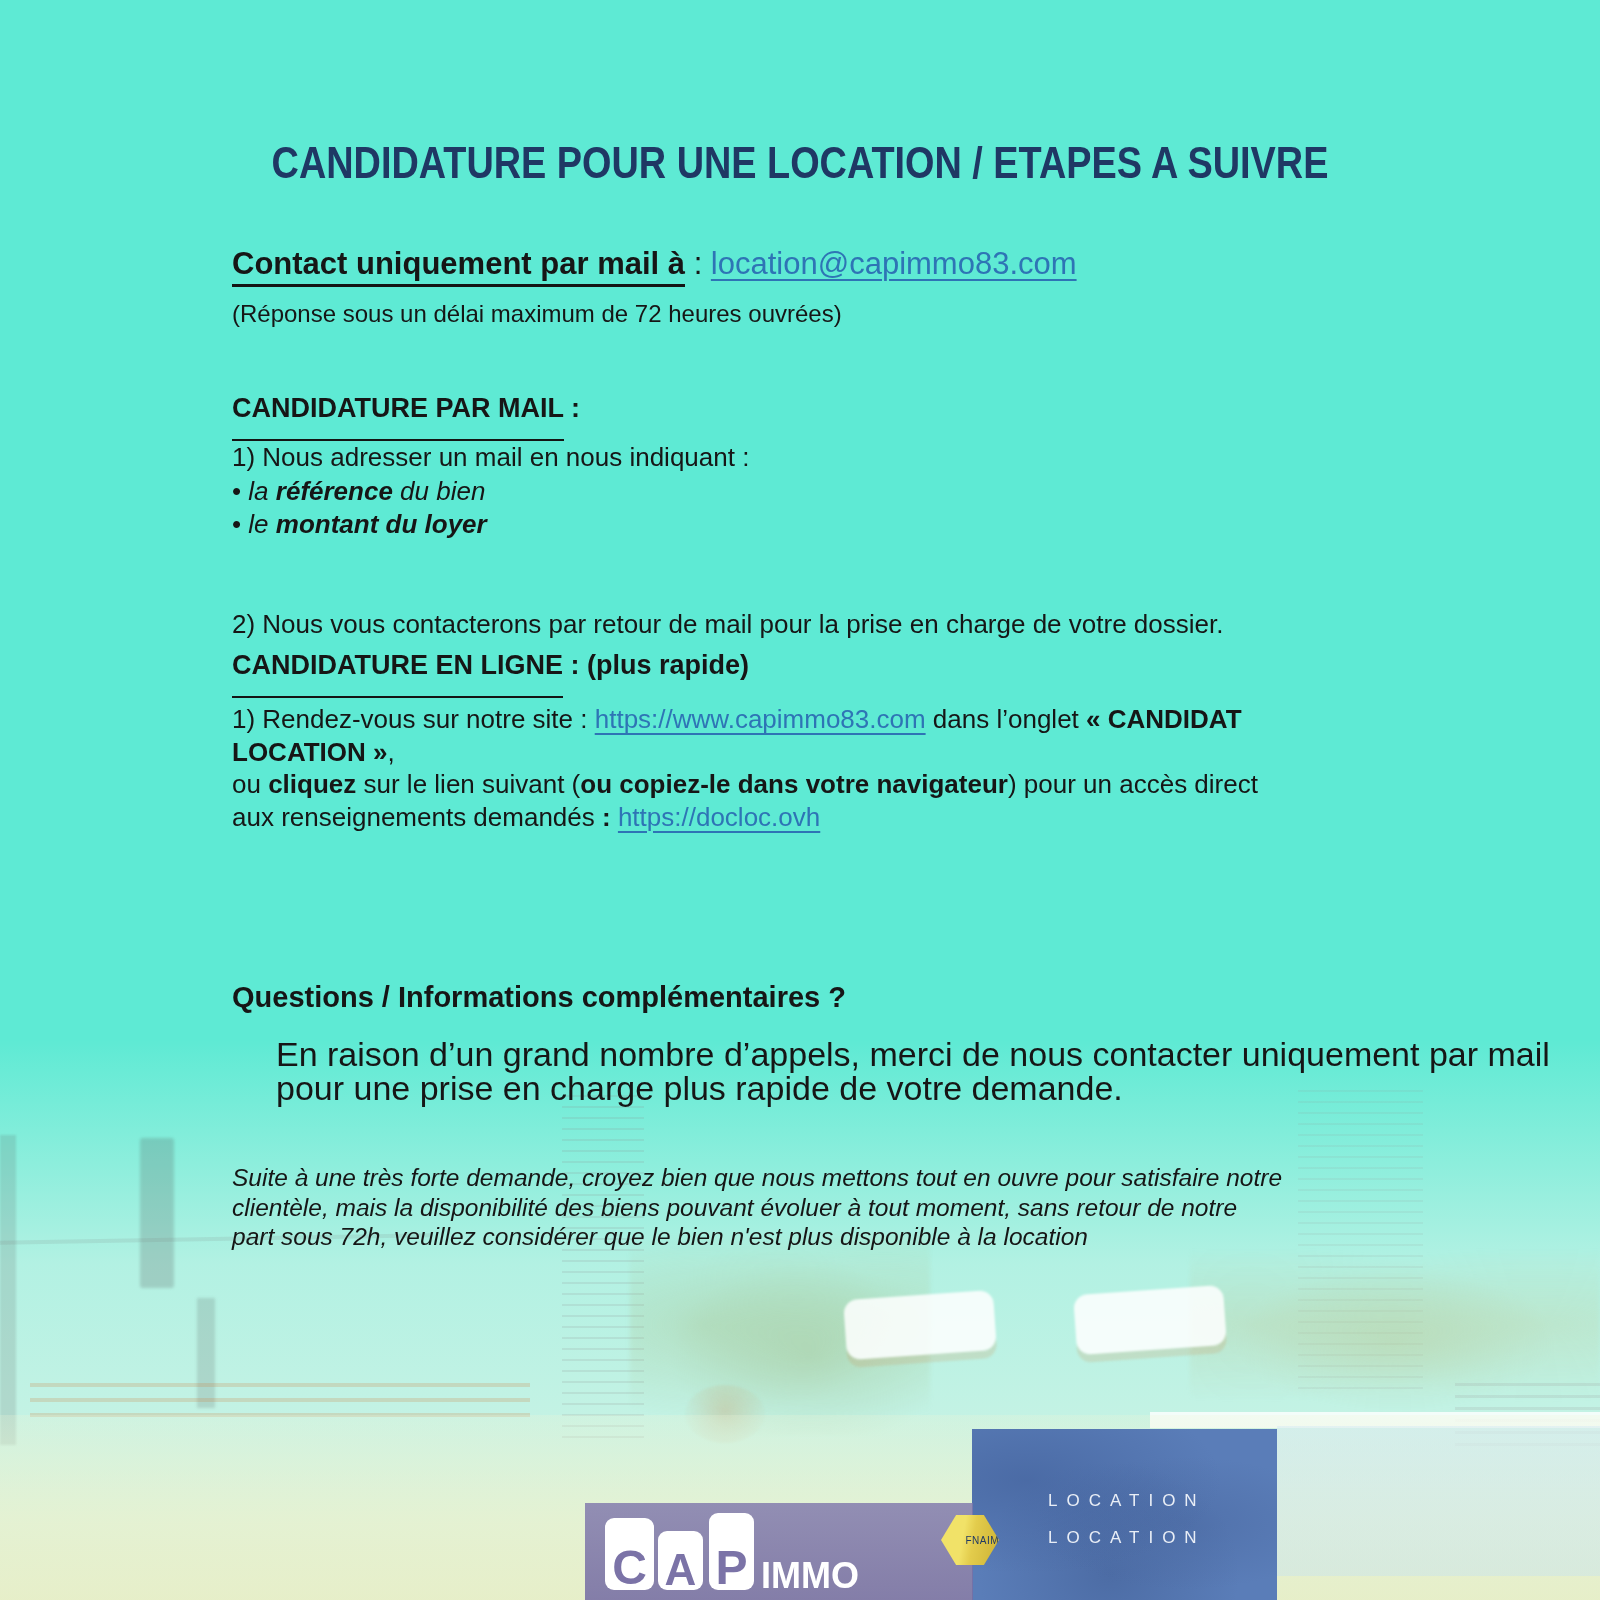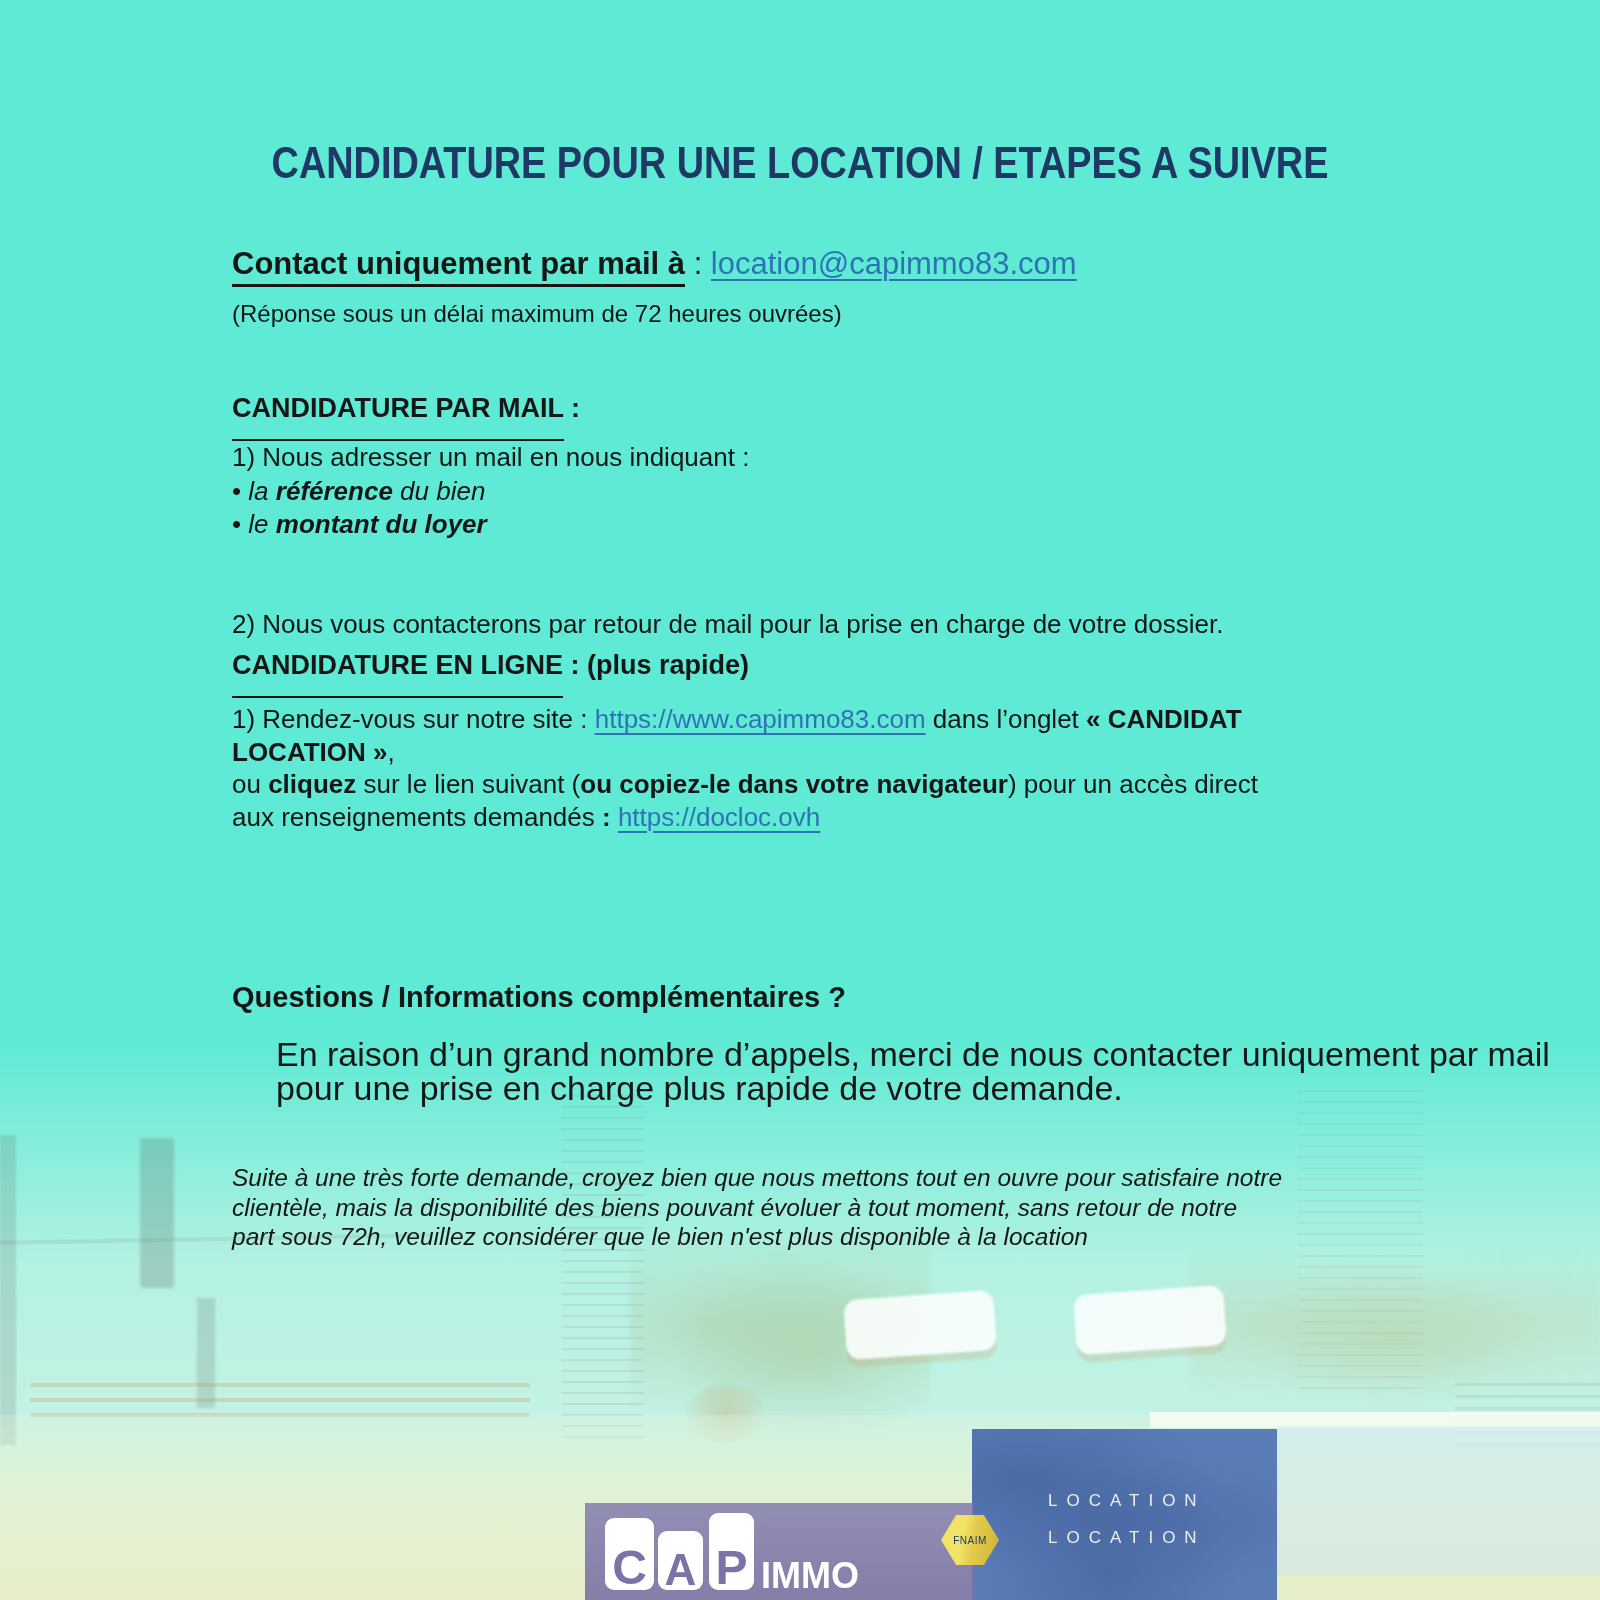--- a/index.html
+++ b/index.html
@@ -93,21 +93,21 @@
   .tile{position:absolute;background:#ffffff;border-radius:9px;display:flex;align-items:flex-end;justify-content:center;}
   .tile span{font-weight:700;color:#7B73A7;font-size:48px;line-height:.92;}
   .tile-c{left:20px;top:15px;width:49px;height:72px;}
   .tile-a{left:73px;top:28px;width:45px;height:59px;}
   .tile-a span{font-size:44px;}
   .tile-p{left:124px;top:10px;width:45px;height:77px;}
   .immo{position:absolute;left:176px;bottom:9px;font-weight:700;font-size:36px;line-height:.8;color:#ffffff;letter-spacing:0;}
   .fnaim{position:absolute;left:356px;top:12px;width:58px;height:50px;
     clip-path:polygon(26% 0,74% 0,100% 50%,74% 100%,26% 100%,0 50%);
     background:linear-gradient(100deg,#F1E268 38%,#E3CC4C 55%,#CDB234 100%);
-    display:flex;align-items:center;justify-content:center;}
+    display:flex;align-items:center;justify-content:flex-end;}
   .fnaim span{font-size:10px;color:#1F3864;letter-spacing:.5px;font-weight:400;}
 </style>
 </head>
 <body>
 
 <div class="page">
 
   <div class="photo">
     <div class="ph ph-backdrop"></div>
     <div class="ph ph-pillar-edge"></div>

